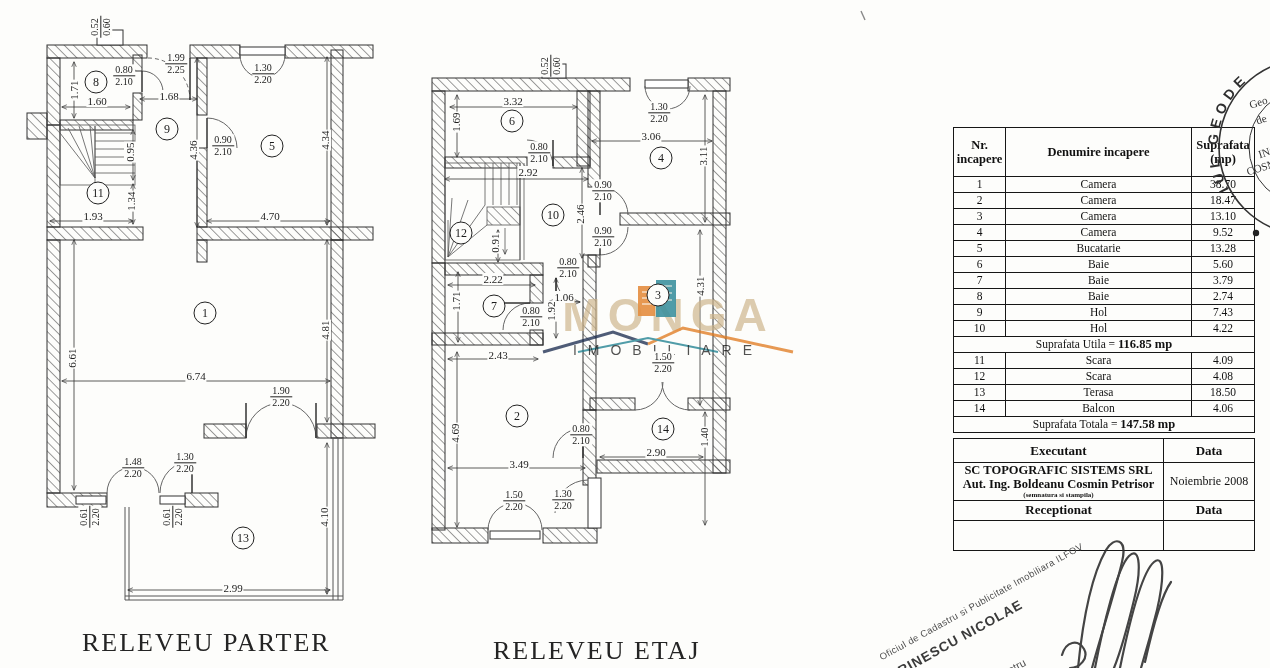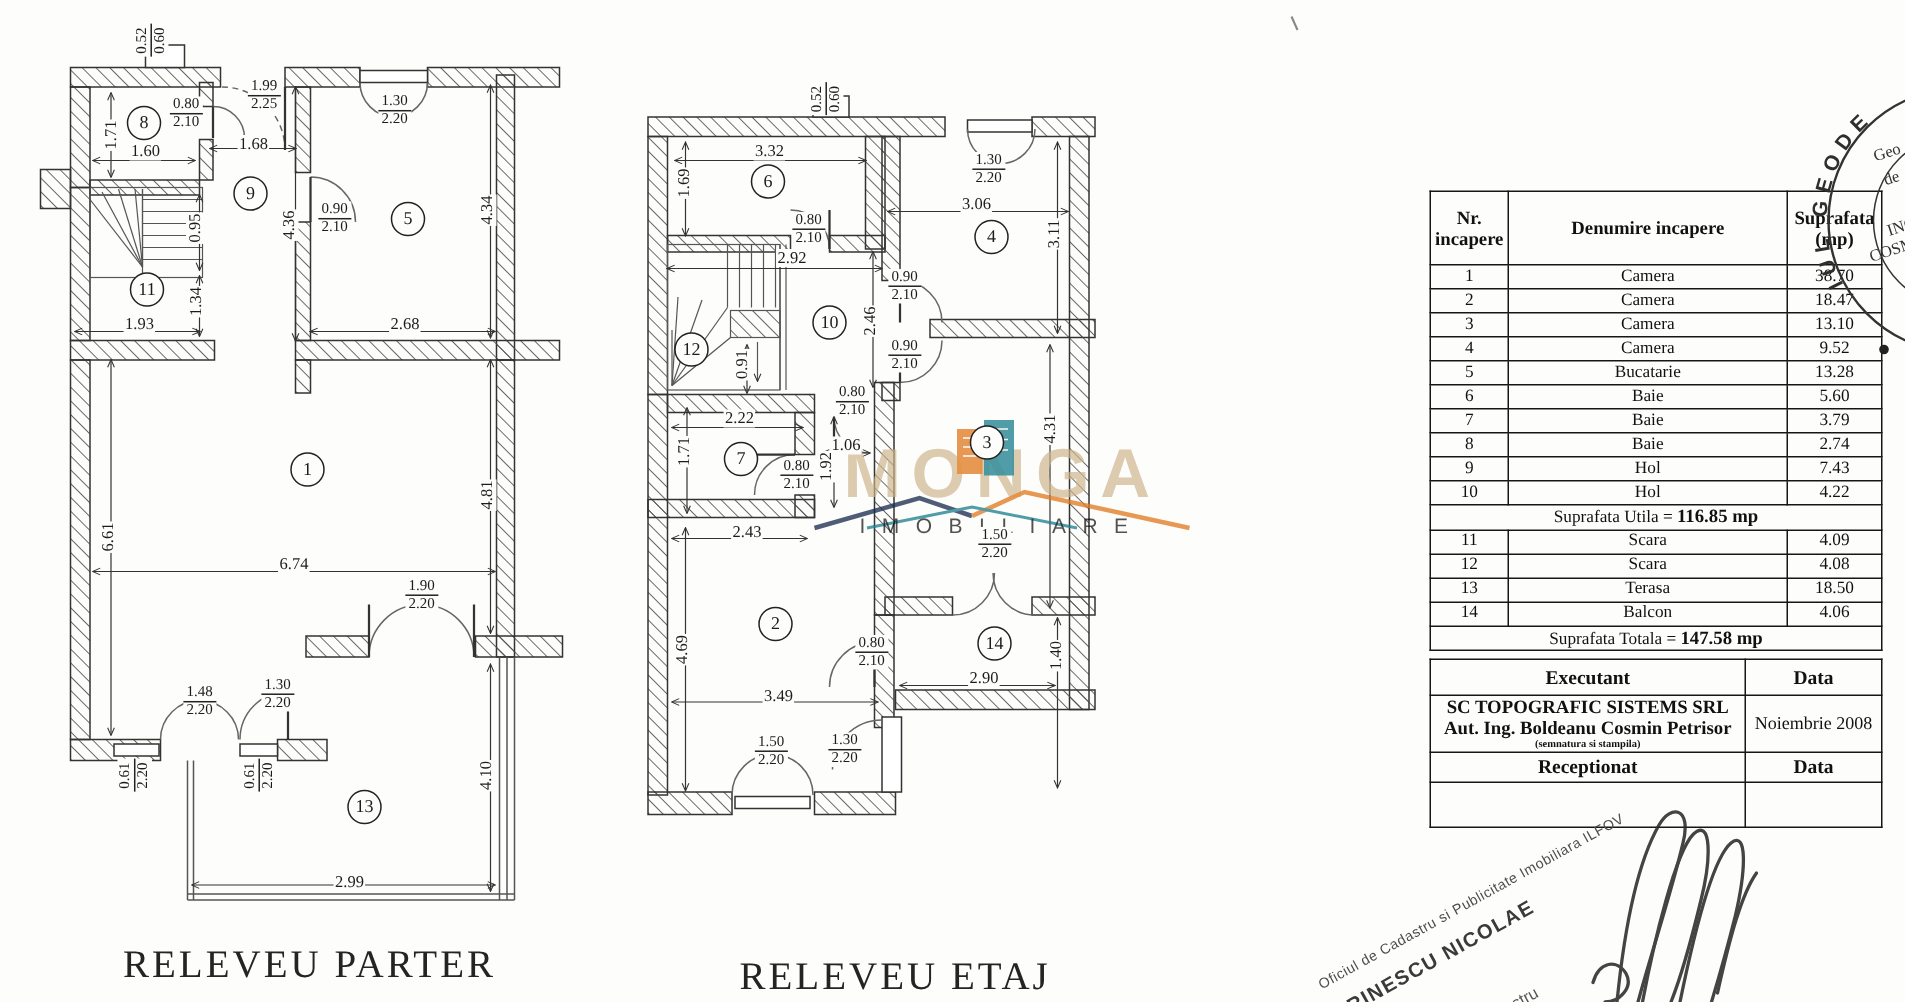--- a/index.html
+++ b/index.html
@@ -275,21 +275,21 @@
     <div class="lbl circ" style="left: 96px; top: 82px; transform: translate(-50%, -50%);">8</div>
     <div class="lbl dim" style="left: 74px; top: 90px; transform: translate(-50%, -50%) rotate(-90deg);">1.71</div>
     <div class="lbl dim" style="left: 97px; top: 101px; transform: translate(-50%, -50%);">1.60</div>
     <div class="lbl dim" style="left: 169px; top: 96px; transform: translate(-50%, -50%);">1.68</div>
     <div class="lbl circ" style="left: 167px; top: 129px; transform: translate(-50%, -50%);">9</div>
     <div class="lbl frac" style="left: 263px; top: 74px; transform: translate(-50%, -50%);"><span class="top">1.30</span><span>2.20</span></div>
     <div class="lbl circ" style="left: 272px; top: 146px; transform: translate(-50%, -50%);">5</div>
     <div class="lbl frac" style="left: 223px; top: 146px; transform: translate(-50%, -50%);"><span class="top">0.90</span><span>2.10</span></div>
     <div class="lbl dim" style="left: 193px; top: 150px; transform: translate(-50%, -50%) rotate(-90deg);">4.36</div>
     <div class="lbl dim" style="left: 325px; top: 140px; transform: translate(-50%, -50%) rotate(-90deg);">4.34</div>
-    <div class="lbl dim" style="left: 270px; top: 216px; transform: translate(-50%, -50%);">2.68</div>
+    <div class="lbl dim" style="left: 270px; top: 216px; transform: translate(-50%, -50%);">4.70</div>
     <div class="lbl dim" style="left: 130px; top: 152px; transform: translate(-50%, -50%) rotate(-90deg);">0.95</div>
     <div class="lbl circ" style="left: 98px; top: 193px; transform: translate(-50%, -50%);">11</div>
     <div class="lbl dim" style="left: 131px; top: 201px; transform: translate(-50%, -50%) rotate(-90deg);">1.34</div>
     <div class="lbl dim" style="left: 93px; top: 216px; transform: translate(-50%, -50%);">1.93</div>
     <div class="lbl circ" style="left: 205px; top: 313px; transform: translate(-50%, -50%);">1</div>
     <div class="lbl dim" style="left: 72px; top: 358px; transform: translate(-50%, -50%) rotate(-90deg);">6.61</div>
     <div class="lbl dim" style="left: 325px; top: 330px; transform: translate(-50%, -50%) rotate(-90deg);">4.81</div>
     <div class="lbl dim" style="left: 196px; top: 376px; transform: translate(-50%, -50%);">6.74</div>
     <div class="lbl frac" style="left: 281px; top: 397px; transform: translate(-50%, -50%);"><span class="top">1.90</span><span>2.20</span></div>
     <div class="lbl frac" style="left: 133px; top: 468px; transform: translate(-50%, -50%);"><span class="top">1.48</span><span>2.20</span></div>

